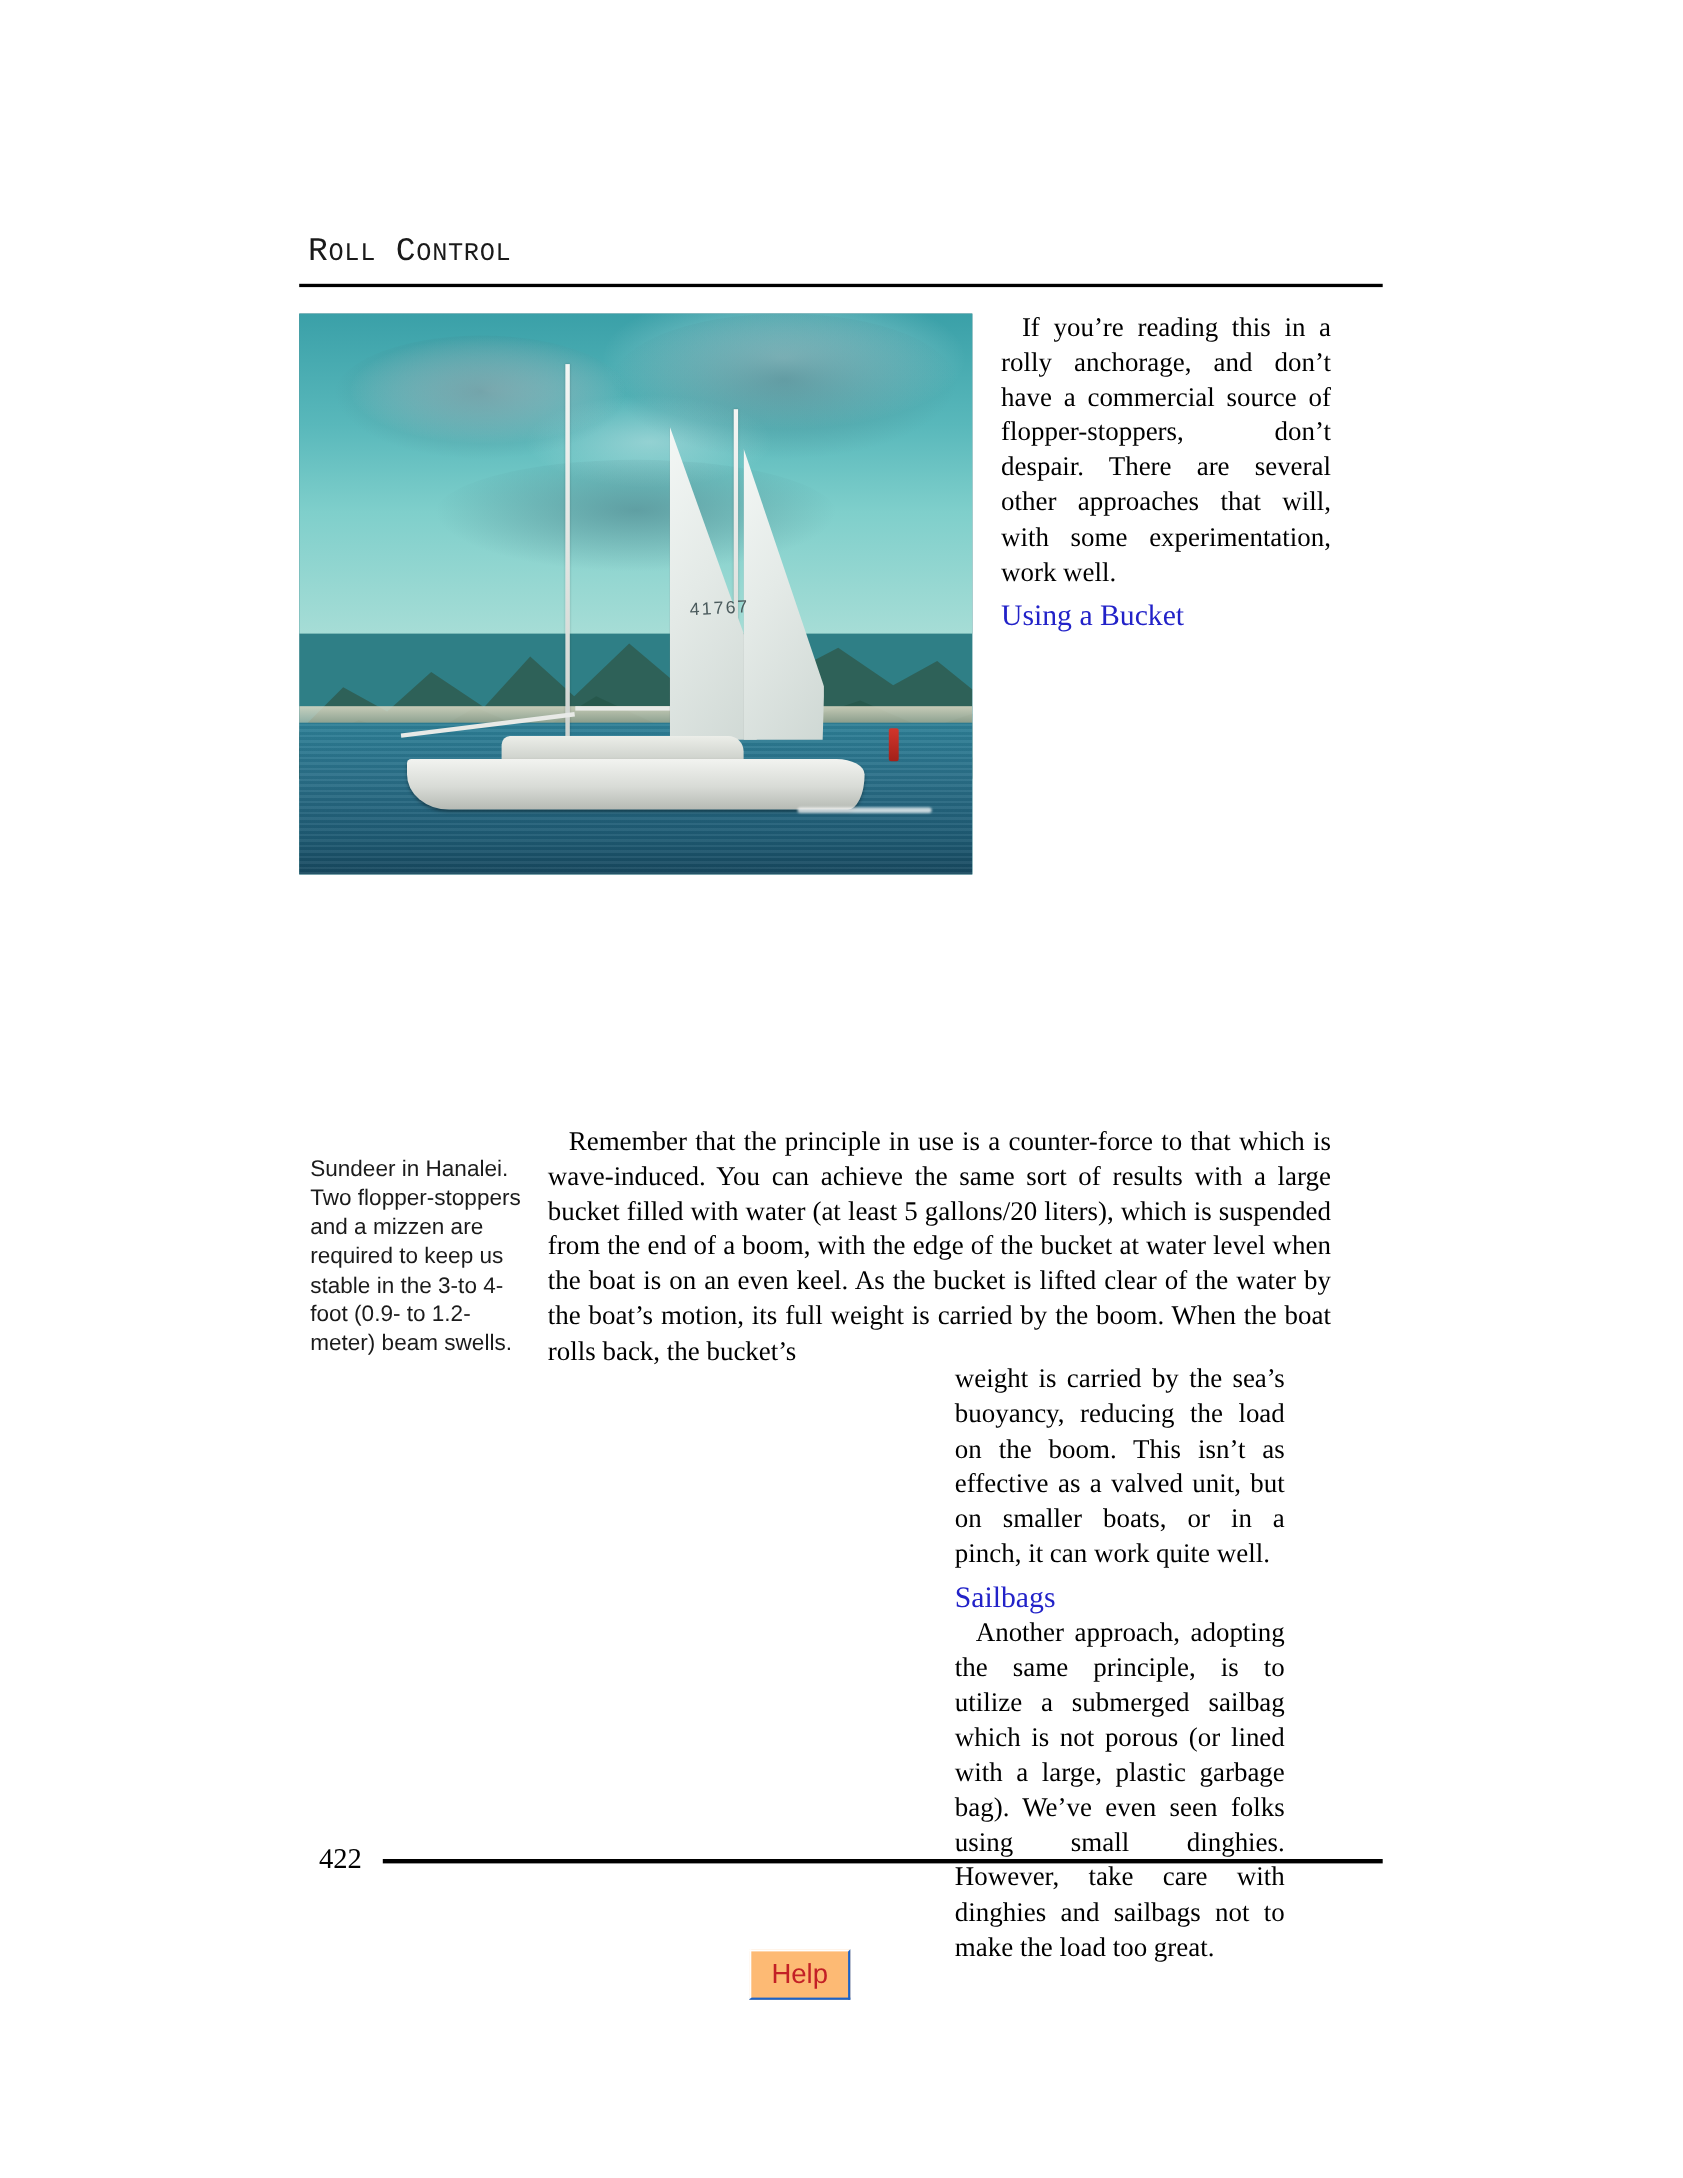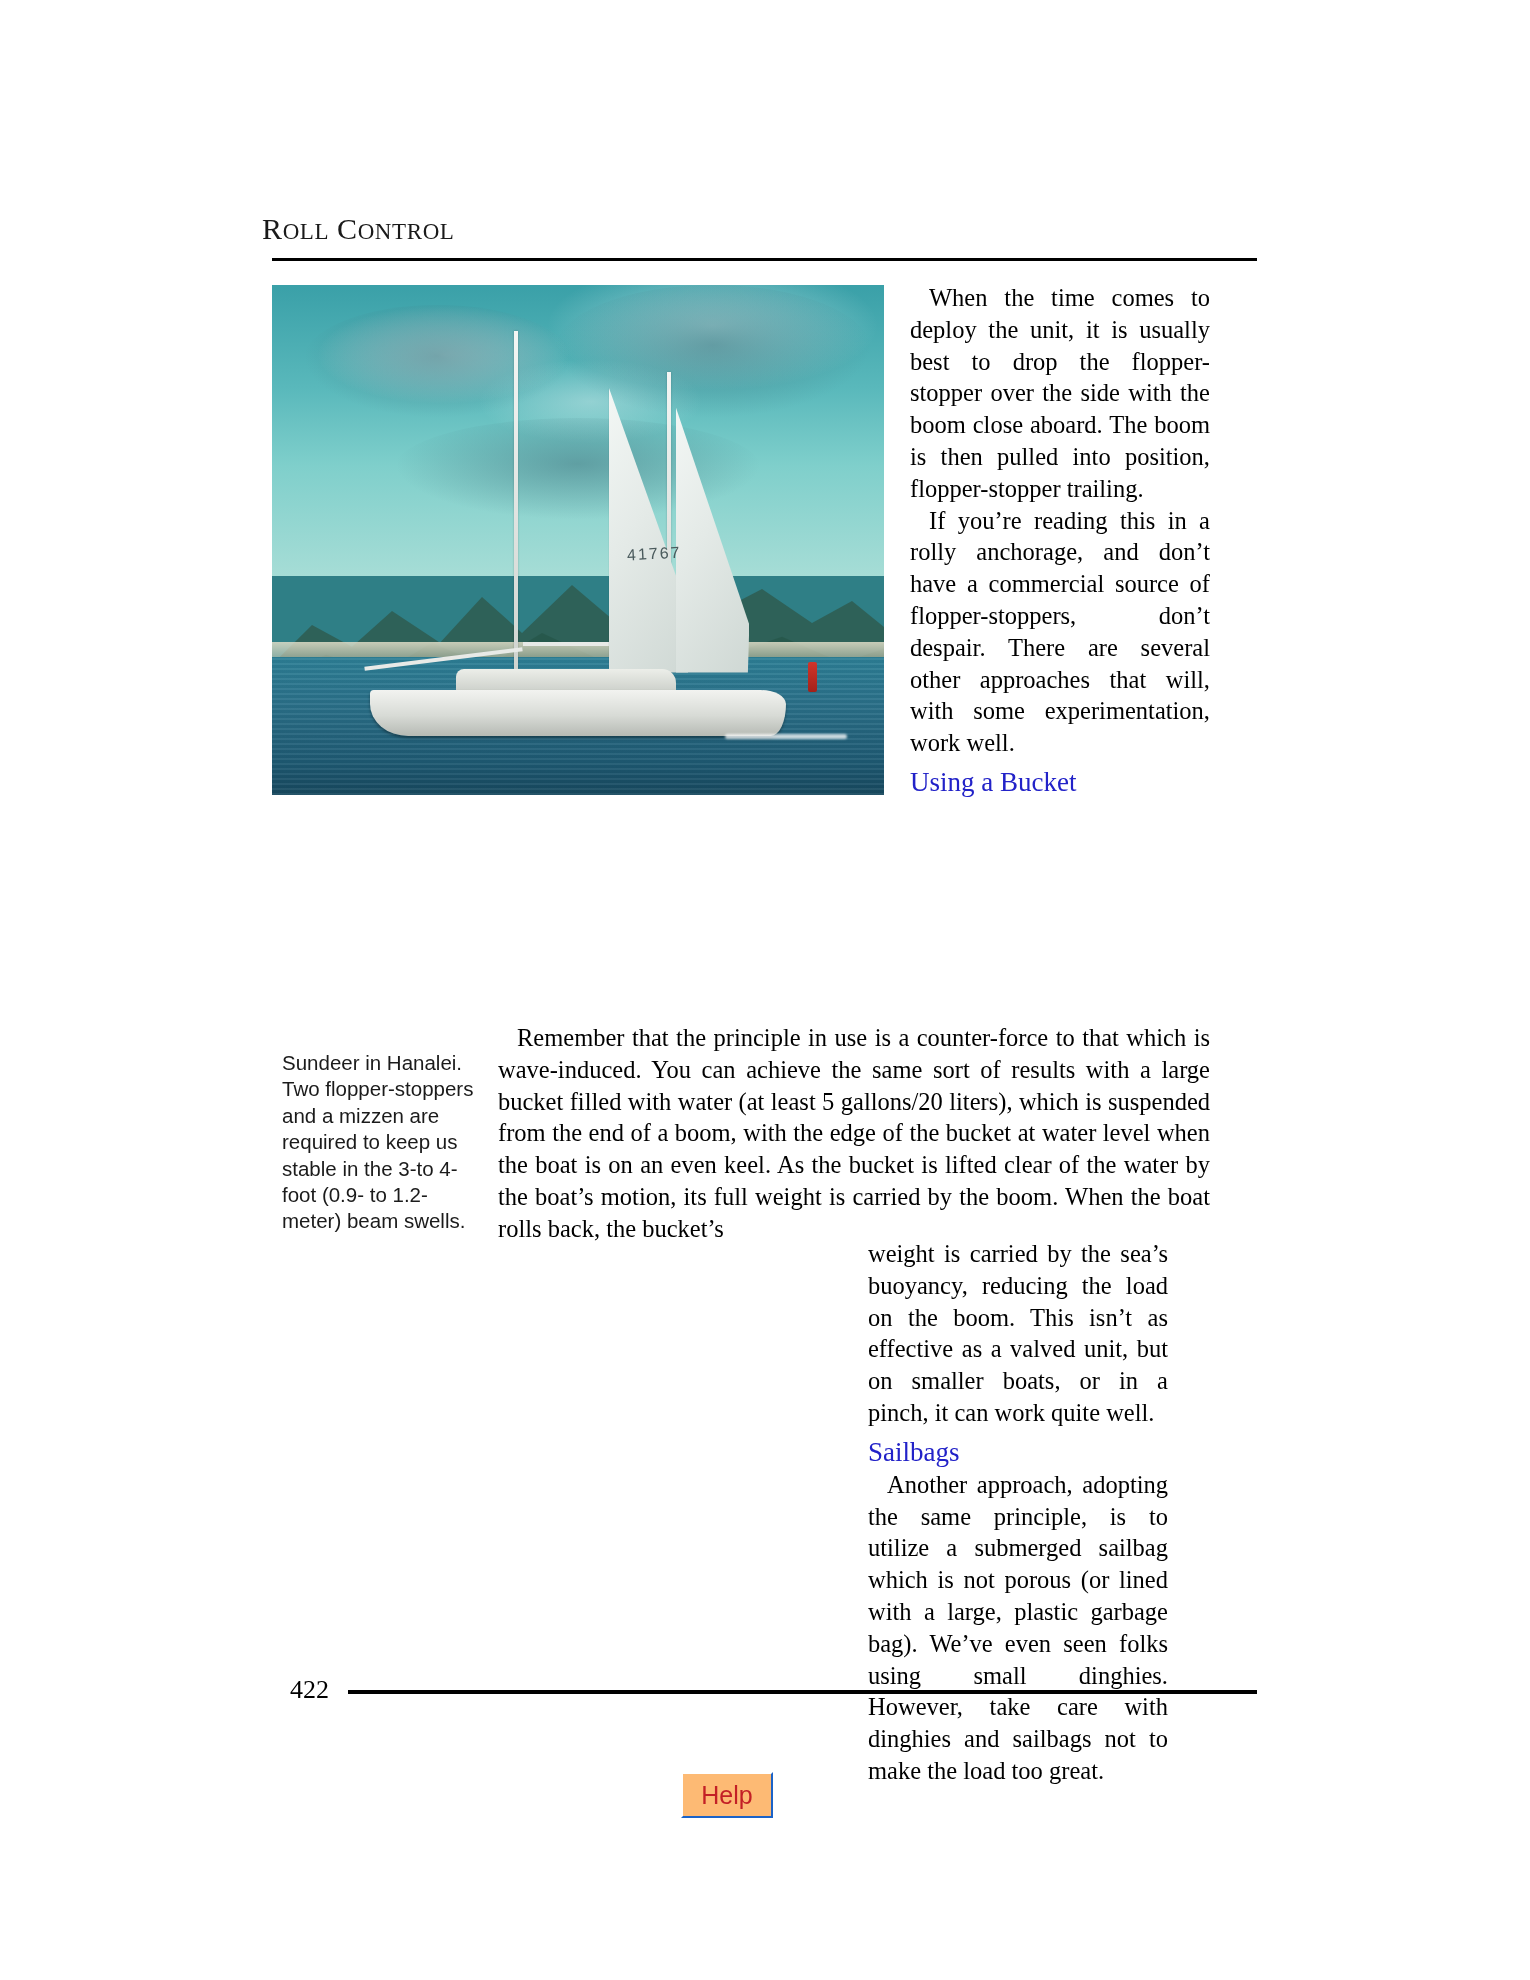--- a/index.html
+++ b/index.html
@@ -19,23 +19,23 @@
     position: absolute;
     left: 0; top: 0;
     width: 1530px;
     height: 1980px;
     background: #ffffff;
   }
 
   
   .running-head {
     position: absolute;
-    left: 262px;
+    left: 280px;
     top: 212px;
-    font-family: Liberation Serif, serif;
+    font-family: Liberation Mono, monospace;
     font-size: 29px;
     letter-spacing: 0.6px;
     color: #1a1a1a;
     white-space: nowrap;
   }
   .running-head .cap   { font-size: 30px; }
   .running-head .small { font-size: 23px; }
 
   .head-rule {
     position: absolute;
@@ -369,21 +369,20 @@
     <div class="sail sail-main"></div>
     <div class="sail sail-fore"></div>
     <div class="sailnum">41767</div>
     <div class="cabin"></div>
     <div class="hull"></div>
     <div class="flag"></div>
     <div class="wake"></div>
   </div>
 
   <div class="col-right-top">
-    <p class="indent">When the time comes to deploy the unit, it is usually best to drop the flopper-stopper over the side with the boom close aboard. The boom is then pulled into position, flopper-stopper trailing.</p>
     <p class="indent">If you’re reading this in a rolly anchorage, and don’t have a commercial source of flopper-stoppers, don’t despair. There are several other approaches that will, with some experimentation, work well.</p>
     <h2 class="subhead">Using a Bucket</h2>
   </div>
 
   <div class="caption caption-boat">Sundeer in Hanalei. Two flopper-stoppers and a mizzen are required to keep us stable in the 3-to 4-foot (0.9- to 1.2-meter) beam swells.</div>
 
   <div class="para-full">
     <p class="indent">Remember that the principle in use is a counter-force to that which is wave-induced. You can achieve the same sort of results with a large bucket filled with water (at least 5 gallons/20 liters), which is suspended from the end of a boom, with the edge of the bucket at water level when the boat is on an even keel. As the bucket is lifted clear of the water by the boat’s motion, its full weight is carried by the boom. When the boat rolls back, the bucket’s</p>
   </div>
 

